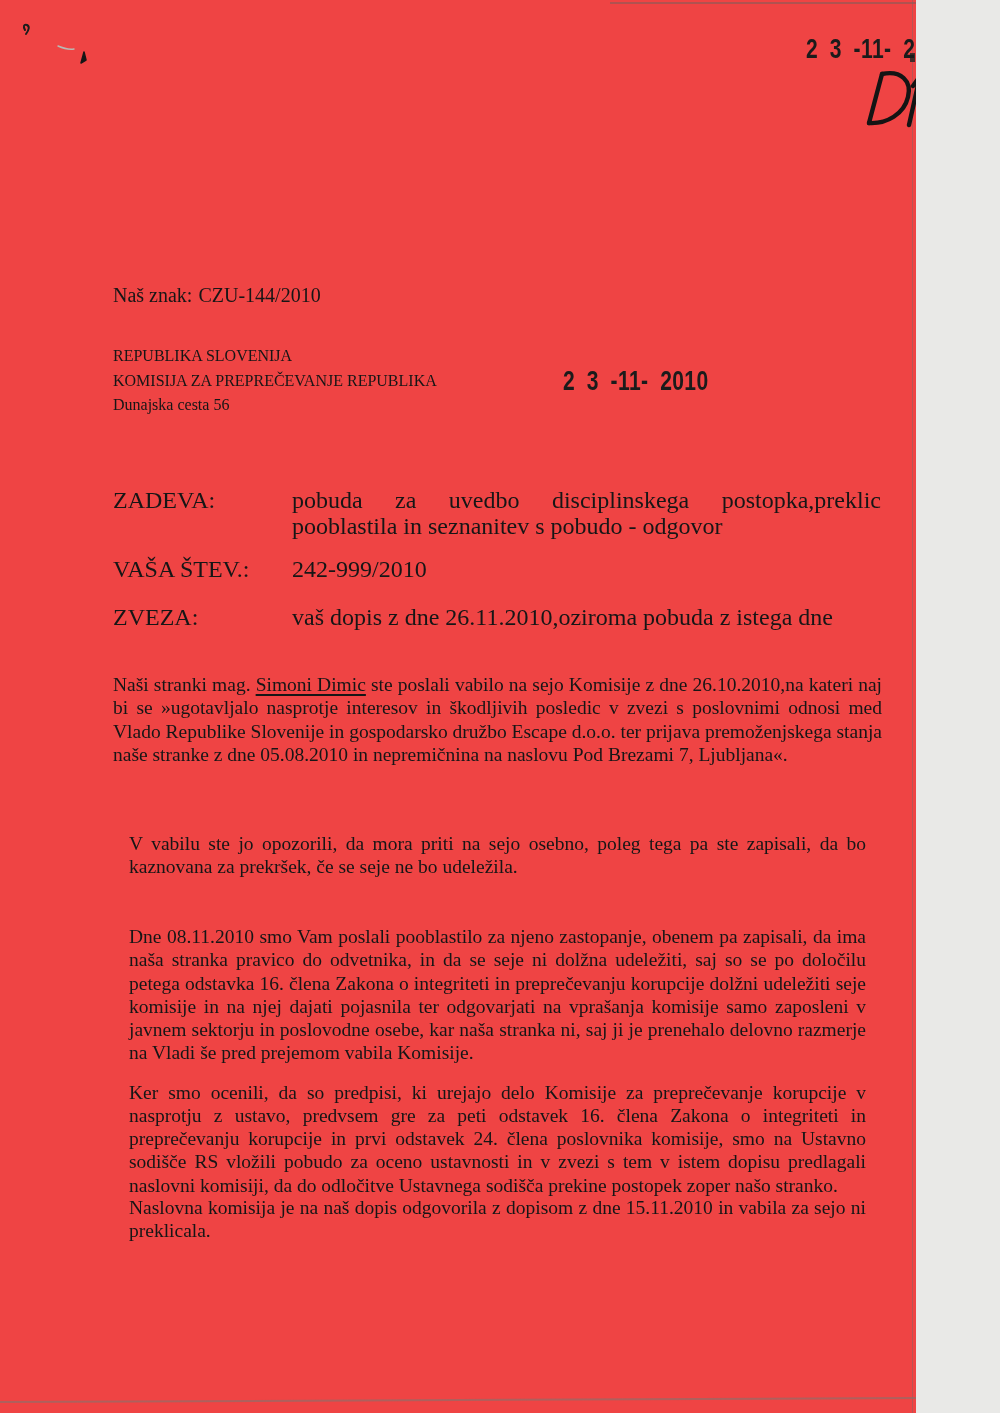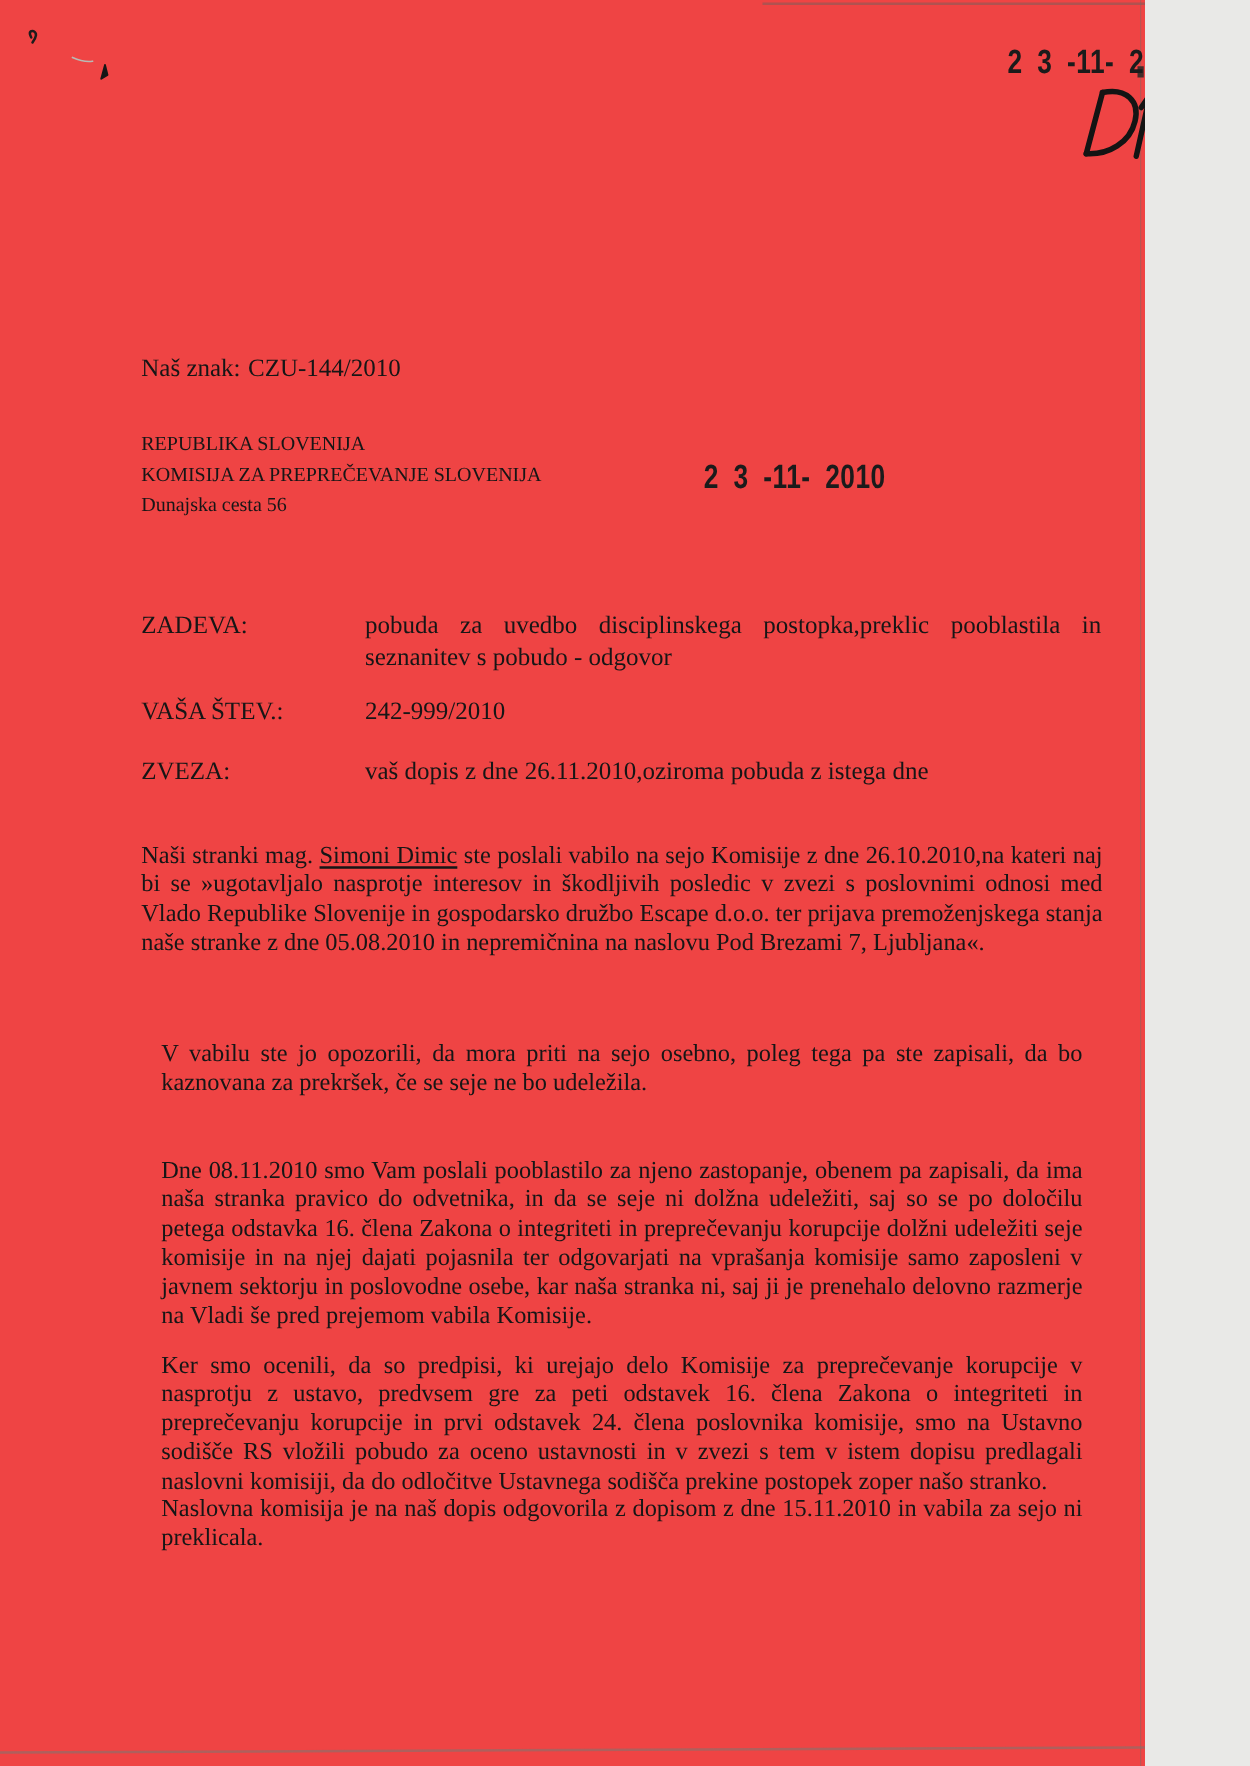--- a/index.html
+++ b/index.html
@@ -37,21 +37,21 @@
 
   
   .ref{position:absolute;left:113px;top:284px;font-size:20px;}
   .ref .val{margin-left:6px;}
 
   
   .recipient{position:absolute;left:113px;top:344px;font-size:16px;line-height:24.6px;}
 
   
   .fields{position:absolute;left:113px;top:487px;width:768px;}
-  .field-row{display:flex;font-size:20px;line-height:26px;}
+  .field-row{display:flex;font-size:24px;line-height:26px;}
   .field-row.r2{margin-top:17px;}
   .field-row.r3{margin-top:22px;}
   .field-label{width:179px;flex:0 0 179px;}
   .field-value{flex:1;text-align:justify;}
 
   
   .para{
     position:absolute;left:113px;width:769px;
     font-size:19.5px;line-height:23.25px;
     text-align:justify;margin:0;
@@ -89,21 +89,21 @@
       <path d="M74 16 L80 7 L69 55"></path>
     </g>
   </svg>
 
   <div class="ref">
     <span>Naš znak:</span><span class="val">CZU-144/2010</span>
   </div>
 
   <div class="recipient">
     <div>REPUBLIKA SLOVENIJA</div>
-    <div>KOMISIJA ZA PREPREČEVANJE SLOVENIJA</div>
+    <div>KOMISIJA ZA PREPREČEVANJE REPUBLIKA</div>
     <div>Dunajska cesta 56</div>
   </div>
 
   <div class="stamp stamp-mid">2 3 -11- 2010</div>
 
   <div class="fields">
     <div class="field-row r1">
       <div class="field-label">ZADEVA:</div>
       <div class="field-value">pobuda za uvedbo disciplinskega postopka,preklic pooblastila in seznanitev s pobudo  - odgovor</div>
     </div>

